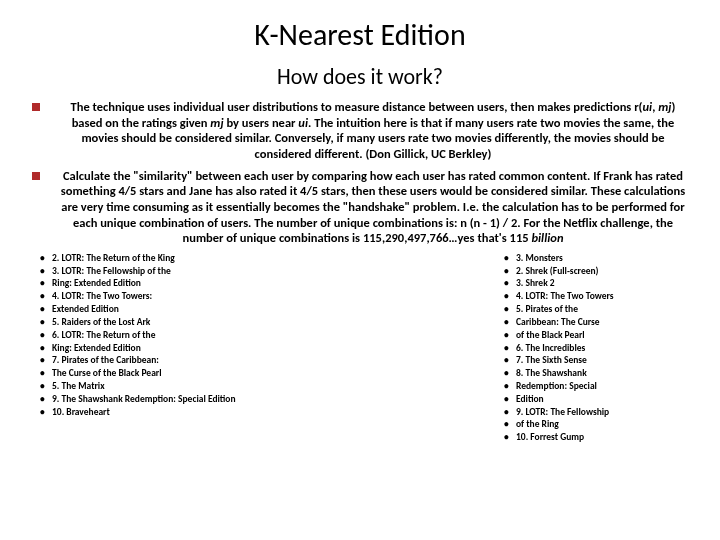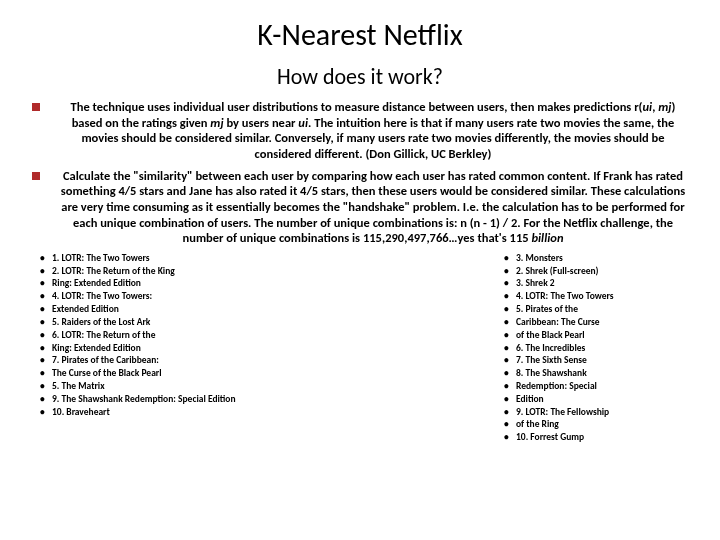--- a/index.html
+++ b/index.html
@@ -93,39 +93,39 @@
     left: 2px;
     top: 0;
   }
 </style>
 </head>
 <body>
 
 <div class="slide">
 
   <div class="title-block">
-    <div class="title">K-Nearest Netflix</div>
+    <div class="title">K-Nearest Edition</div>
     <div class="subtitle">How does it work?</div>
   </div>
 
   <div class="body">
     <ul class="main-bullets">
       <li>
         <span>The technique uses individual user distributions to measure distance between users, then makes predictions r(</span><span class="ital">ui</span><span>, </span><span class="ital">mj</span><span>) based on the ratings given </span><span class="ital">mj</span><span> by users near </span><span class="ital">ui</span><span>. The intuition here is that if many users rate two movies the same, the movies should be considered similar. Conversely, if many users rate two movies differently, the movies should be considered different. (Don Gillick, UC Berkley)</span>
       </li>
       <li>
         <span>Calculate the "similarity" between each user by comparing how each user has rated common content. If Frank has rated something 4/5 stars and Jane has also rated it 4/5 stars, then these users would be considered similar. These calculations are very time consuming as it essentially becomes the "handshake" problem. I.e. the calculation has to be performed for each unique combination of users. The number of unique combinations is: n (n - 1) / 2. For the Netflix challenge, the number of unique combinations is 115,290,497,766…yes that's 115 </span><span class="ital">billion</span>
       </li>
     </ul>
 
     <div class="columns">
       <div class="col col-left">
         <ul class="small-list">
-          <li>1. LOTR: The Two Towers</li>
           <li>2. LOTR: The Return of the King</li>
+          <li>3. LOTR: The Fellowship of the</li>
           <li>Ring: Extended Edition</li>
           <li>4. LOTR: The Two Towers:</li>
           <li>Extended Edition</li>
           <li>5. Raiders of the Lost Ark</li>
           <li>6. LOTR: The Return of the</li>
           <li>King: Extended Edition</li>
           <li>7. Pirates of the Caribbean:</li>
           <li>The Curse of the Black Pearl</li>
           <li>5. The Matrix</li>
           <li>9. The Shawshank Redemption: Special Edition</li>

